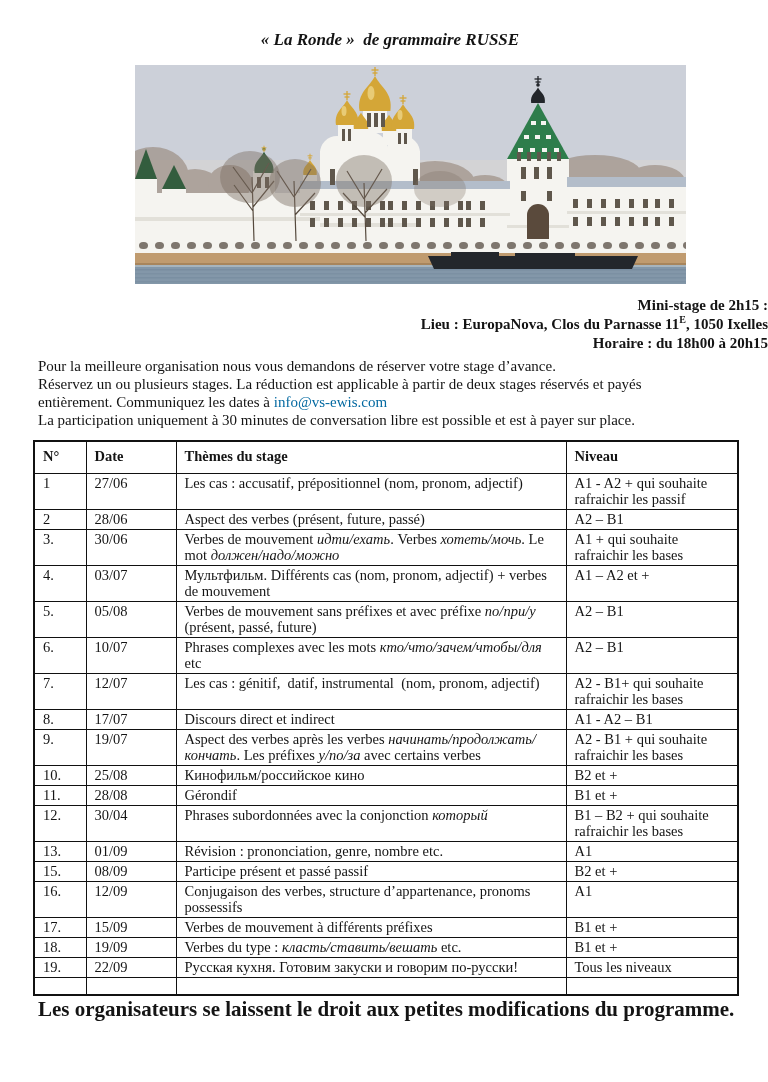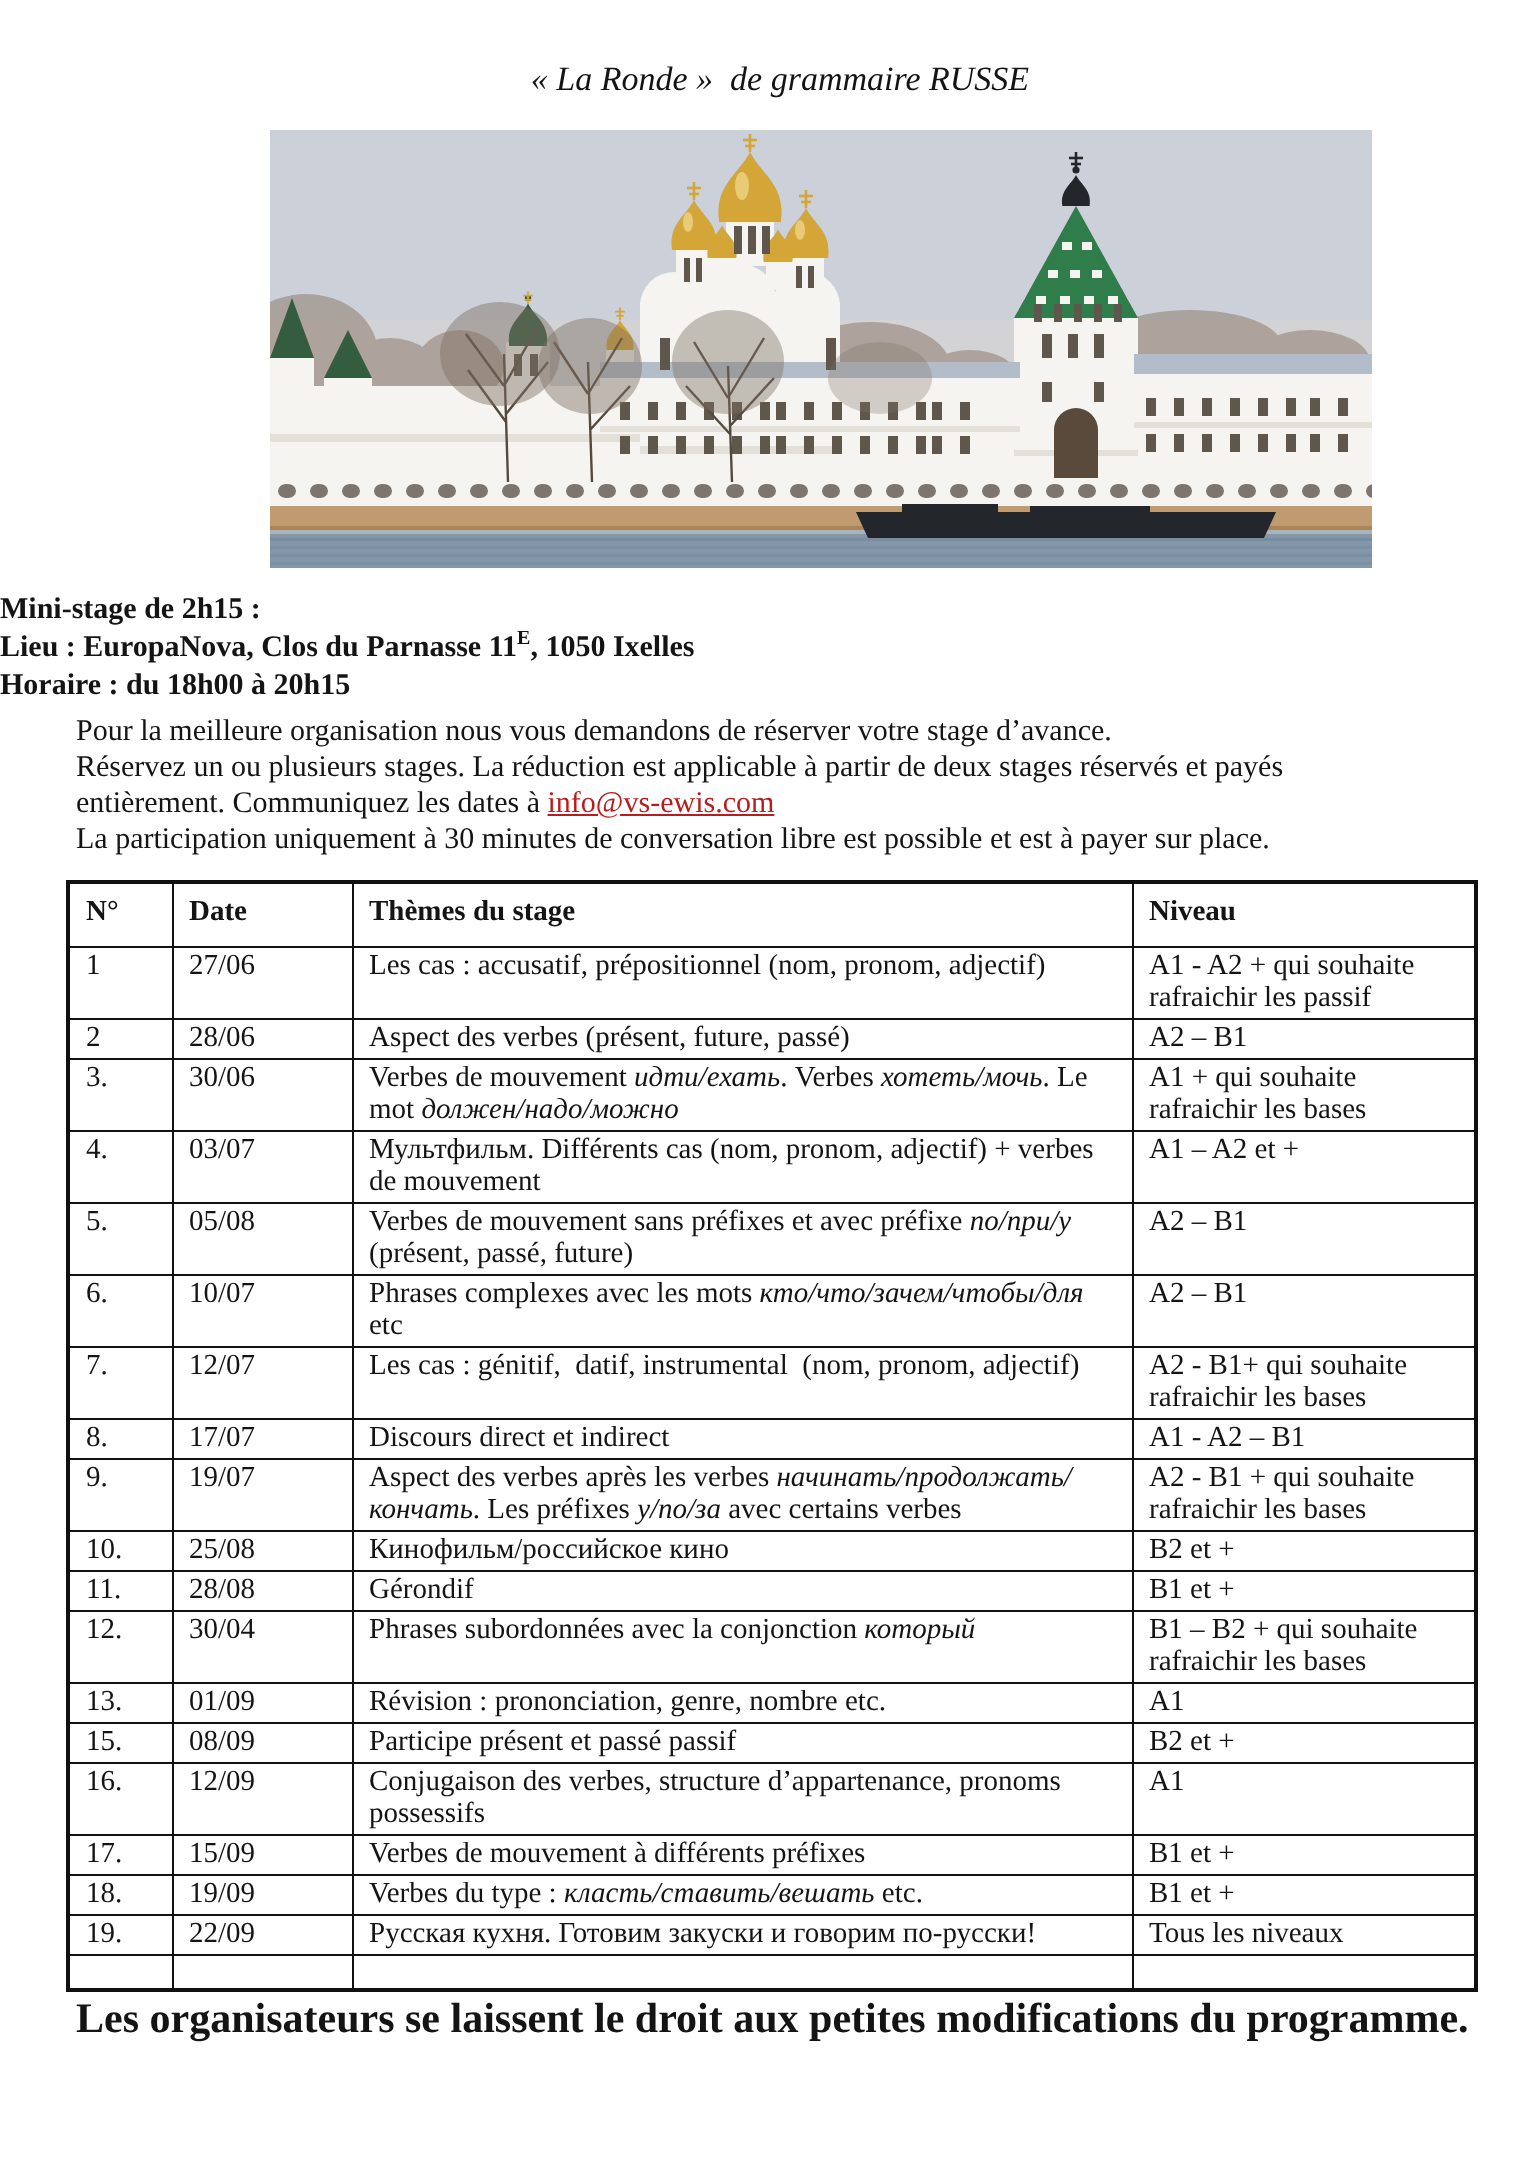--- a/index.html
+++ b/index.html
@@ -2,29 +2,29 @@
 <html><head>
 <meta charset="utf-8">
 <style>
   html,body{margin:0;padding:0;}
   body{
     width:768px;height:1082px;overflow:hidden;background:#ffffff;
     font-family:"Liberation Serif","DejaVu Serif",serif;color:#141414;
   }
   .page{position:relative;width:768px;height:1082px;}
   .title{
-    margin-top:30px;text-align:center;font-weight:normal;font-style:italic;
+    margin-top:30px;text-align:center;font-weight:bold;font-style:italic;
     font-size:17px;line-height:20px;white-space:pre;margin-left:12px;
   }
   .photo{margin:15px 0 0 135px;width:551px;height:219px;}
   .photo svg{display:block;}
-  .intro{margin-top:12px;text-align:left;font-weight:bold;font-size:15px;line-height:19px;}
+  .intro{margin-top:12px;text-align:right;font-weight:bold;font-size:15px;line-height:19px;}
   .intro sup{font-size:10px;line-height:0;vertical-align:super;}
   .para{margin:4px 26px 0 38px;font-size:15px;line-height:18px;}
-  .email{color:#b91c1c;text-decoration:underline;cursor:pointer;}
+  .email{color:#0369a1;cursor:pointer;}
   table.stage{
     margin:11px 0 0 33px;border-collapse:collapse;table-layout:fixed;width:704px;
     font-size:14.5px;line-height:16px;border:2px solid #111;
   }
   table.stage th,table.stage td{
     border:1px solid #111;vertical-align:top;text-align:left;
     padding:1px 8px 2px 8px;white-space:pre-wrap;word-wrap:break-word;overflow:hidden;
   }
   table.stage th{font-weight:bold;padding-top:6px;padding-bottom:9px;}
   tr.empty td{height:13px;}

